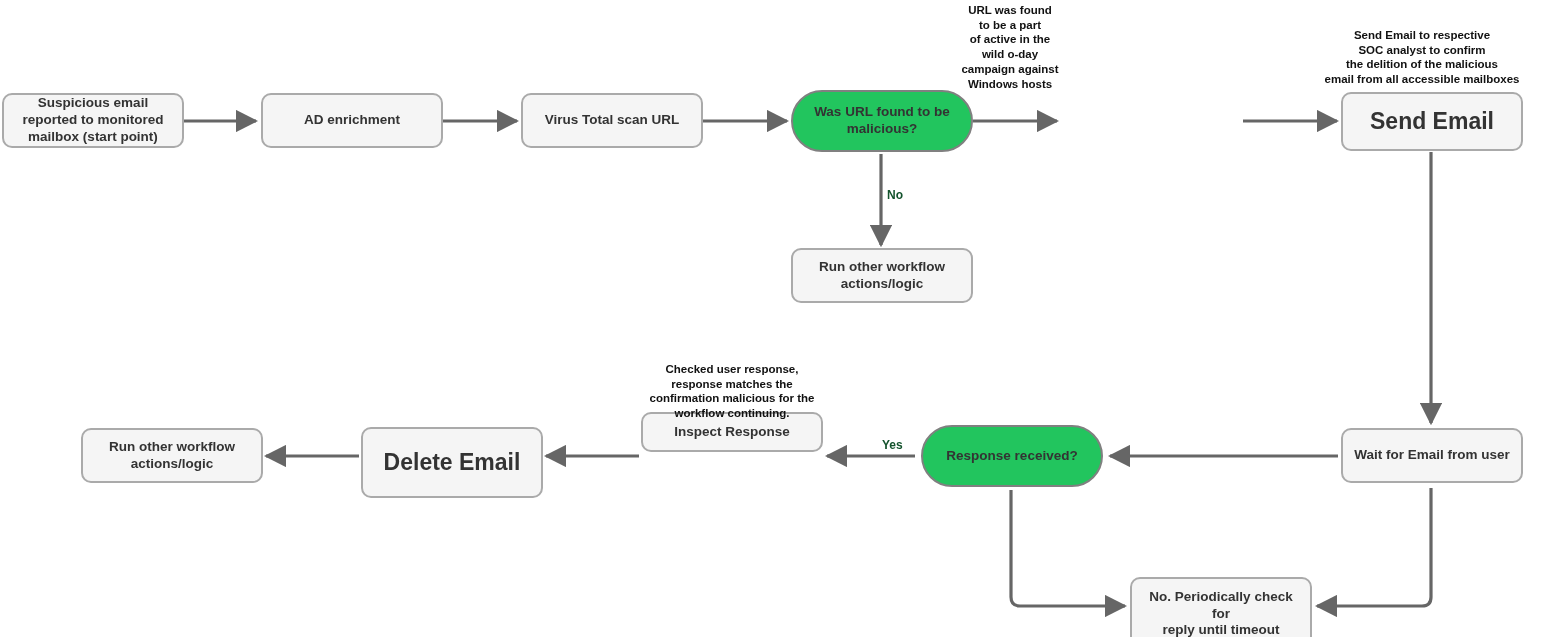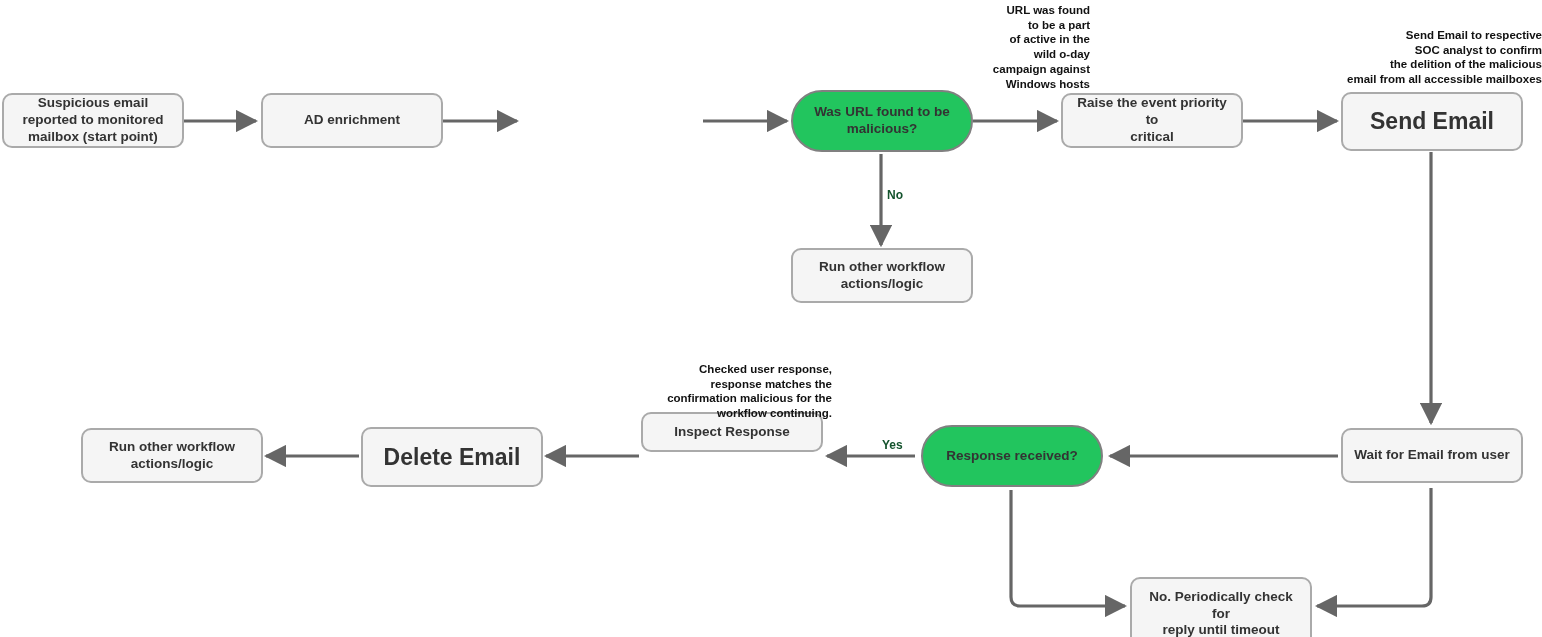--- a/index.html
+++ b/index.html
@@ -52,21 +52,21 @@
     font-weight: bold;
   }
   .decision {
     background: #22c55e;
     border: 2px solid #808080;
     border-radius: 34px;
     font-size: 13.5px;
   }
   .annotation {
     position: absolute;
-    text-align: right;
+    text-align: center;
     color: #111111;
     font-size: 11.5px;
     font-weight: bold;
     line-height: 1.28;
     white-space: pre-line;
     z-index: 2;
   }
   .edge-label {
     position: absolute;
     color: #14532d;
@@ -107,30 +107,29 @@
   <div class="node process" style="left:2px; top:93px; width:182px; height:55px;">
     <span class="node-label">Suspicious email
 reported to monitored
 mailbox (start point)</span>
   </div>
 
   <div class="node process" style="left:261px; top:93px; width:182px; height:55px;">
     <span class="node-label">AD enrichment</span>
   </div>
 
+  <div class="node process" style="left:521px; top:93px; width:182px; height:55px;">
+    <span class="node-label">Virus Total scan URL</span>
+  </div>
 
   <div class="node decision" style="left:791px; top:90px; width:182px; height:62px;">
     <span class="node-label">Was URL found to be
 malicious?</span>
   </div>
 
-  <div class="node process" style="left:1061px; top:93px; width:182px; height:55px;">
-    <span class="node-label">Raise the event priority to
-critical</span>
-  </div>
 
   <div class="node process big" style="left:1341px; top:92px; width:182px; height:59px;">
     <span class="node-label">Send Email</span>
   </div>
 
   <div class="node process" style="left:791px; top:248px; width:182px; height:55px;">
     <span class="node-label">Run other workflow
 actions/logic</span>
   </div>
 
@@ -139,21 +138,21 @@
   </div>
 
   <div class="node decision" style="left:921px; top:425px; width:182px; height:62px;">
     <span class="node-label">Response received?</span>
   </div>
 
   <div class="node process" style="left:641px; top:412px; width:182px; height:40px;">
     <span class="node-label">Inspect Response</span>
   </div>
 
-  <div class="node process big" style="left:361px; top:427px; width:182px; height:60px;">
+  <div class="node process big" style="left:361px; top:427px; width:182px; height:71px;">
     <span class="node-label">Delete Email</span>
   </div>
 
   <div class="node process" style="left:81px; top:428px; width:182px; height:55px;">
     <span class="node-label">Run other workflow
 actions/logic</span>
   </div>
 
   <div class="node process" style="left:1130px; top:577px; width:182px; height:74px;">
     <span class="node-label">No. Periodically check for

